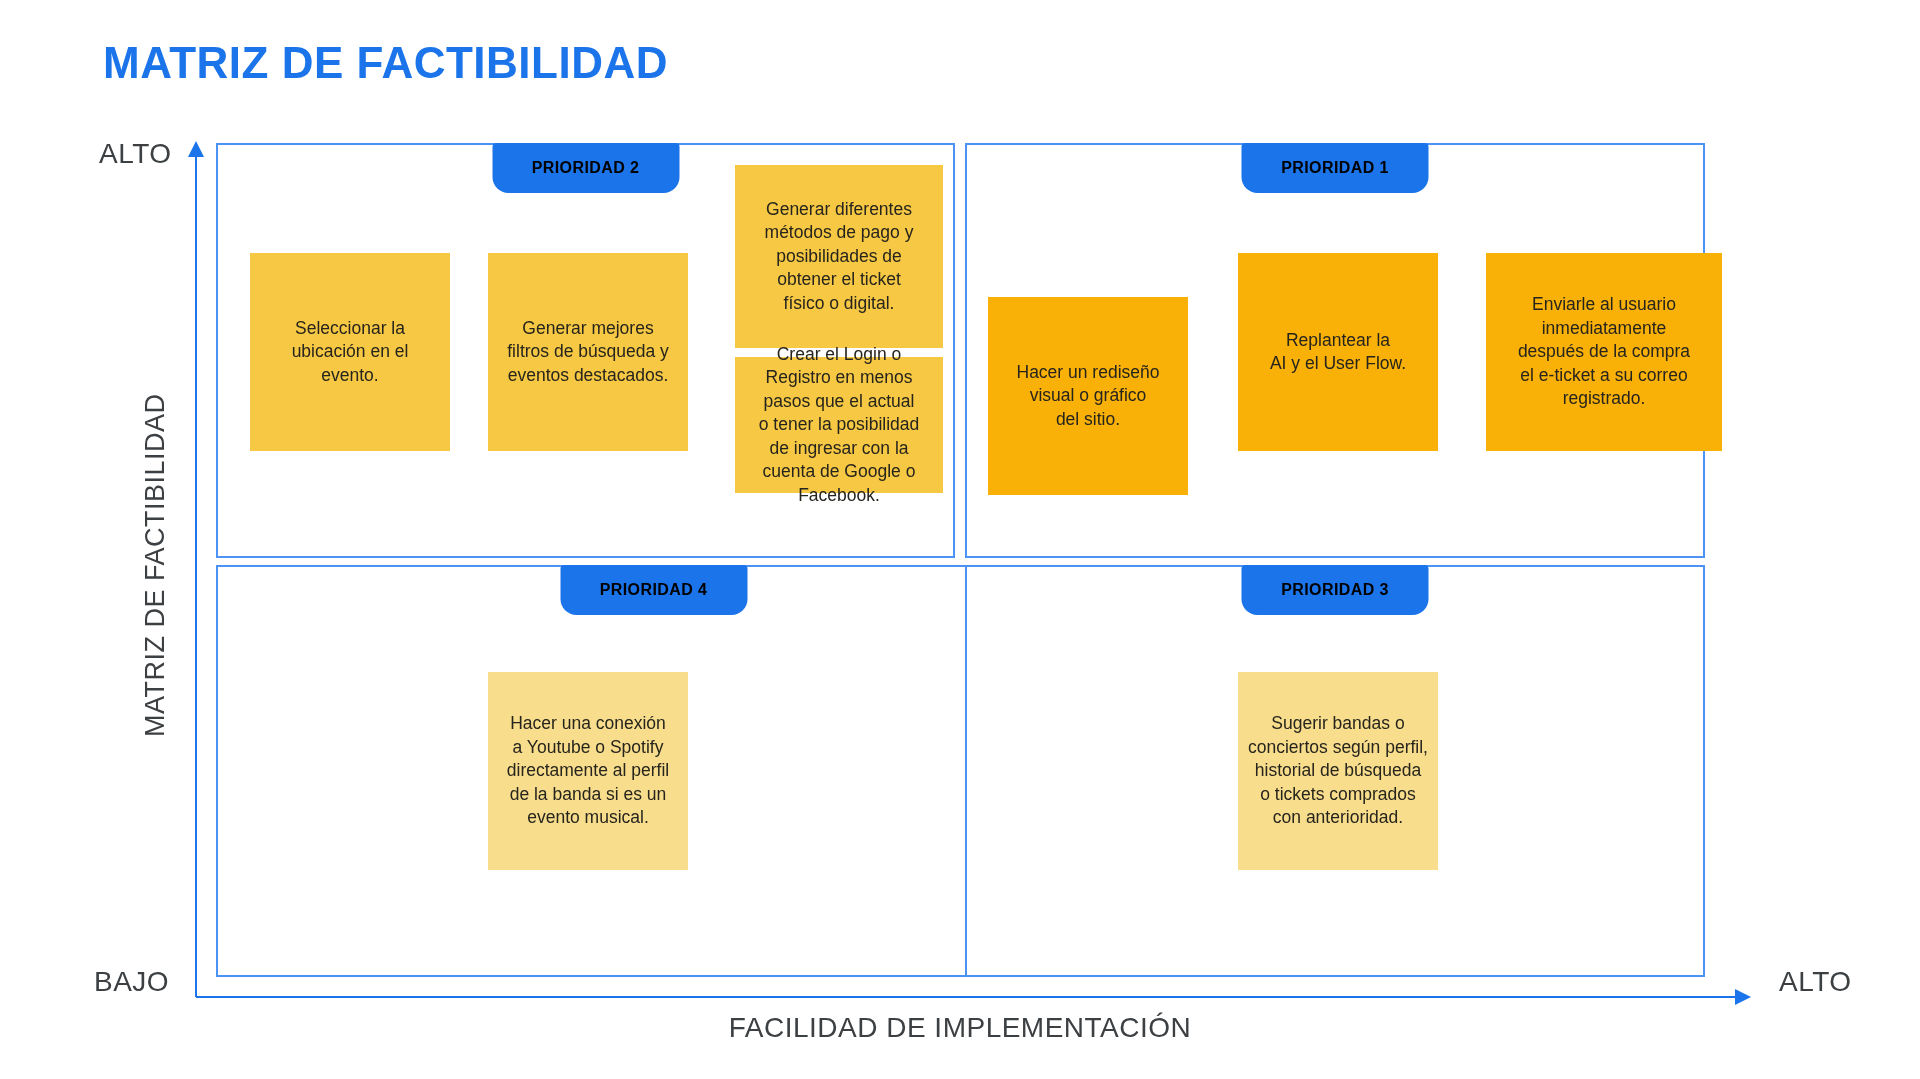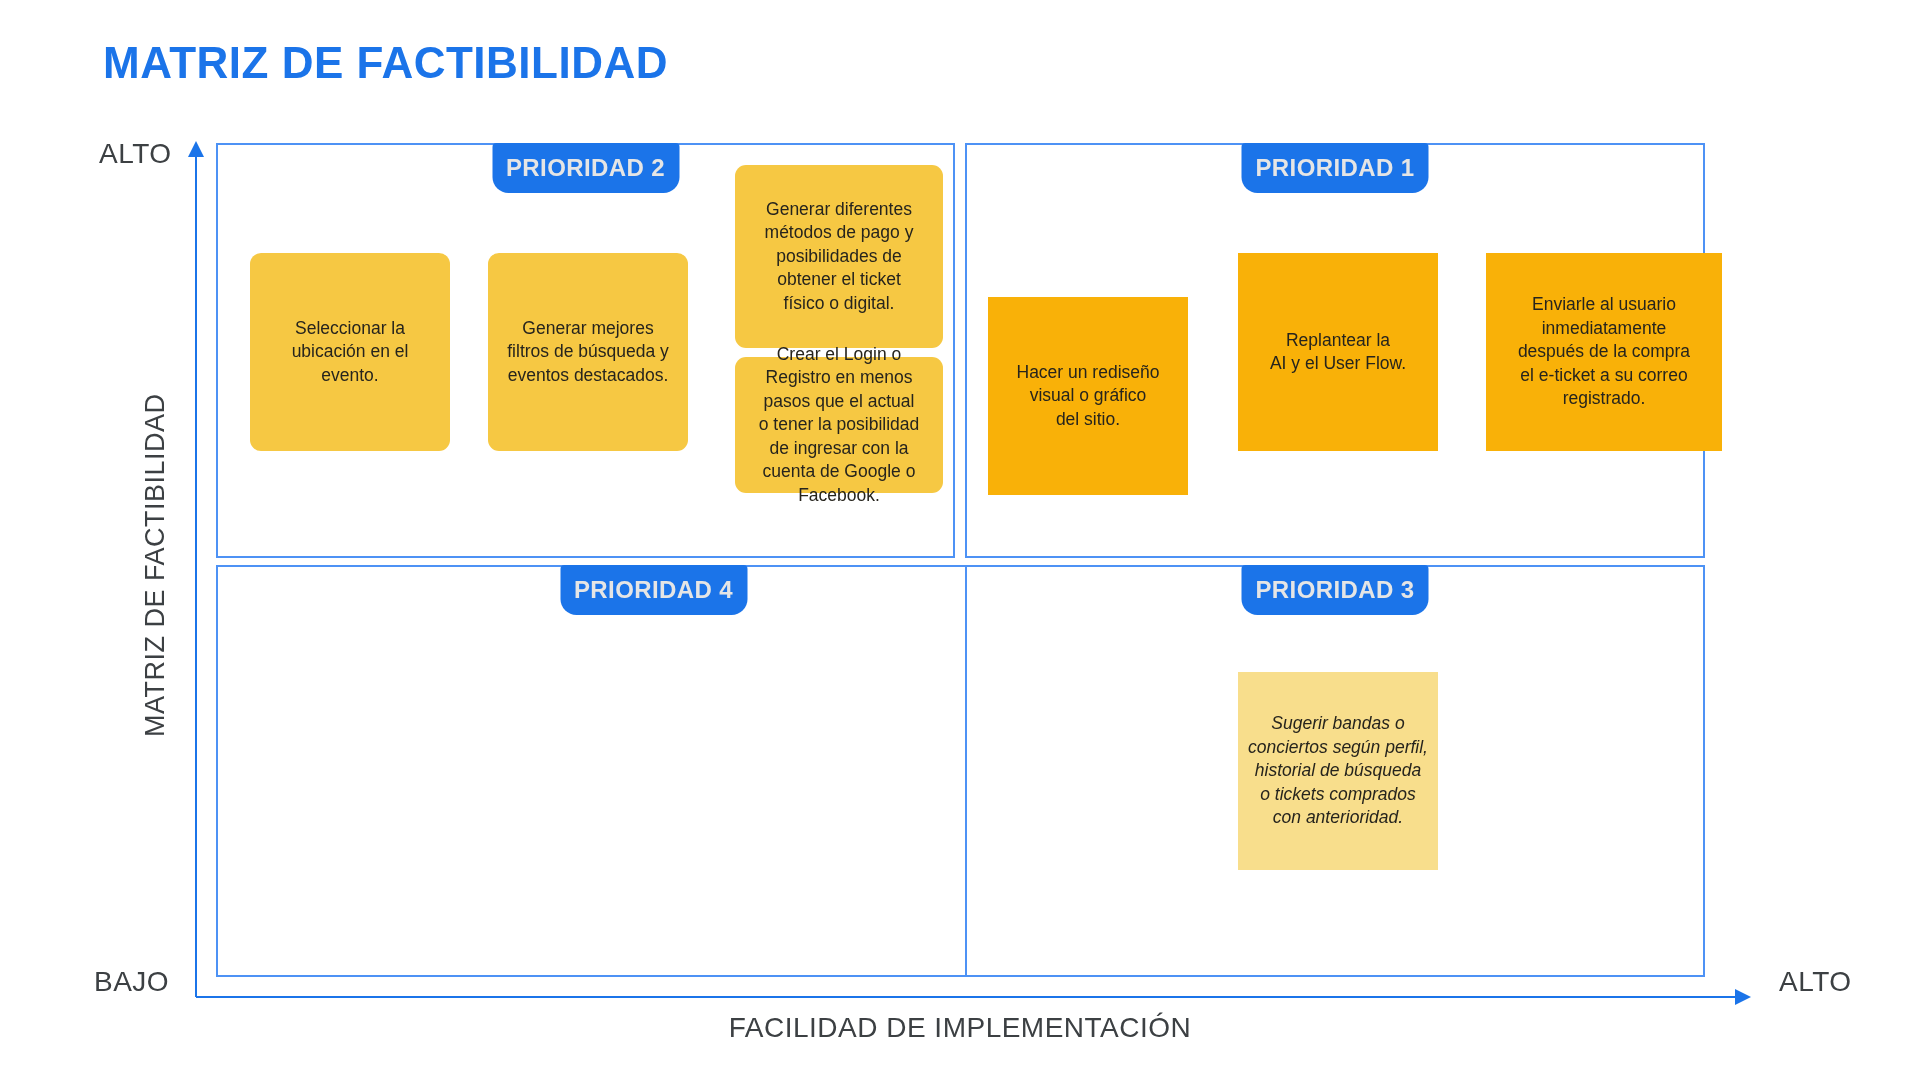--- a/index.html
+++ b/index.html
@@ -38,41 +38,41 @@
   }
   
   .quad{position:absolute;background:#fff;border:2px solid var(--quadrant-border,#4D92F5);box-sizing:border-box;}
   #q2{left:216px;top:143px;width:739px;height:415px;}
   #q1{left:965px;top:143px;width:740px;height:415px;}
   #q4{left:216px;top:565px;width:875px;height:412px;}
   #q3{left:965px;top:565px;width:740px;height:412px;}
   .badge{
     position:absolute;top:-2px;left:50%;transform:translateX(-50%);
     width:187px;height:50px;background:var(--accent-blue,#1B74E9);
-    color:#e5e5e5;font-size:24px;font-weight:700;letter-spacing:.4px;
+    color:#000000;font-size:16px;font-weight:700;letter-spacing:.4px;
     display:flex;align-items:center;justify-content:center;
     border-radius:4px 4px 16px 16px;
   }
   .note{
     position:absolute;display:flex;align-items:center;justify-content:center;
     text-align:center;font-size:17.5px;line-height:1.34;color:#26241d;
     white-space:pre-line;padding:6px;box-sizing:border-box;
   }
-  .note.gold{background:var(--note-gold,#F6C843);border-radius:11px;}
+  .note.gold{background:var(--note-gold,#F6C843);}
   .note.orange{background:var(--note-orange,#F9B108);}
   .note.light{background:var(--note-light-yellow,#F8DE8C);}
   #q2-n1{left:32px;top:108px;width:200px;height:198px;}
   #q2-n2{left:270px;top:108px;width:200px;height:198px;}
   #q2-n3{left:517px;top:20px;width:208px;height:183px;}
   #q2-n4{left:517px;top:212px;width:208px;height:136px;}
   #q1-n1{left:21px;top:108px;width:200px;height:198px;margin-top:44px;}
   #q1-n2{left:271px;top:108px;width:200px;height:198px;}
   #q1-n3{left:519px;top:108px;width:236px;height:198px;}
   #q4-n1{left:270px;top:105px;width:200px;height:198px;}
-  #q3-n1{left:271px;top:105px;width:200px;height:198px;font-style:italic;}
+  #q3-n1{left:271px;top:105px;width:200px;height:198px;}
 </style>
 </head>
 <body>
 
 <div class="canvas">
 
   <h1 class="page-title">MATRIZ DE FACTIBILIDAD</h1>
 
   <div class="axis-line" id="y-line"></div>
   <div id="y-arrowhead"></div>
@@ -116,20 +116,25 @@
 AI y el User Flow.</div>
     <div class="note orange" id="q1-n3">Enviarle al usuario
 inmediatamente
 después de la compra
 el e-ticket a su correo
 registrado.</div>
   </div>
 
   <div class="quad" id="q4">
     <div class="badge">PRIORIDAD 4</div>
+    <div class="note light" id="q4-n1">Hacer una conexión
+a Youtube o Spotify
+directamente al perfil
+de la banda si es un
+evento musical.</div>
   </div>
 
   <div class="quad" id="q3">
     <div class="badge">PRIORIDAD 3</div>
     <div class="note light" id="q3-n1">Sugerir bandas o
 conciertos según perfil,
 historial de búsqueda
 o tickets comprados
 con anterioridad.</div>
   </div>

